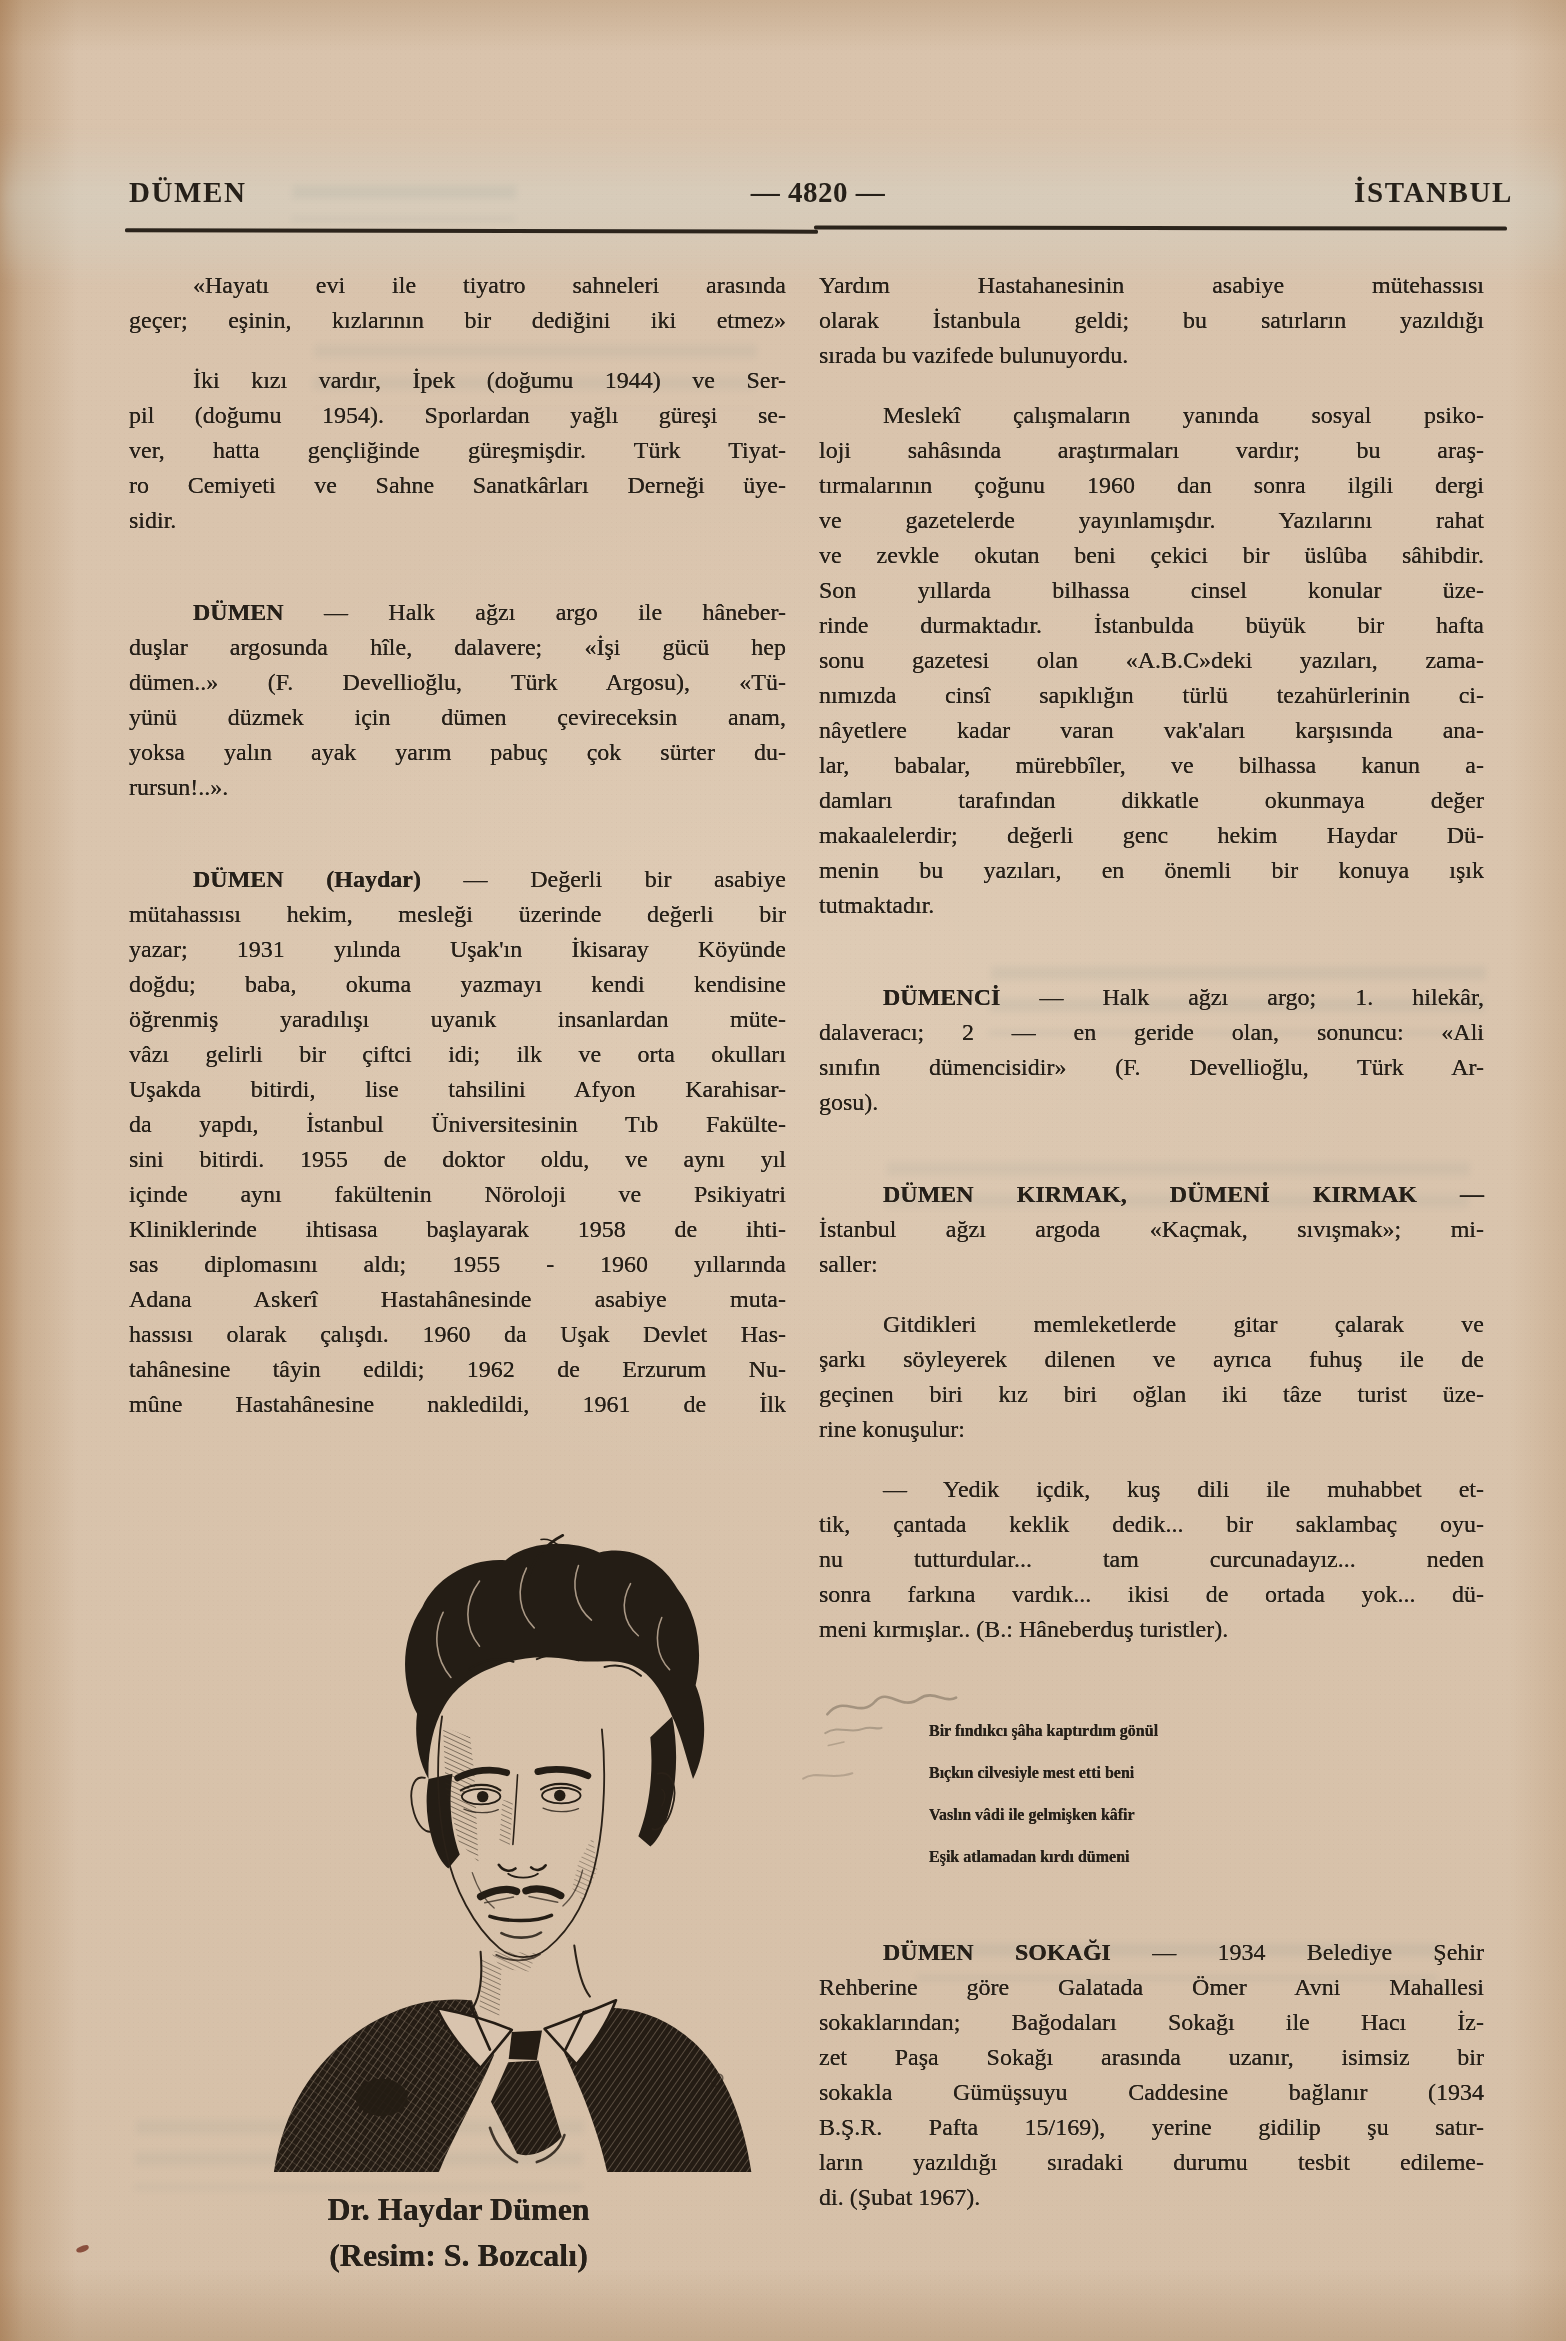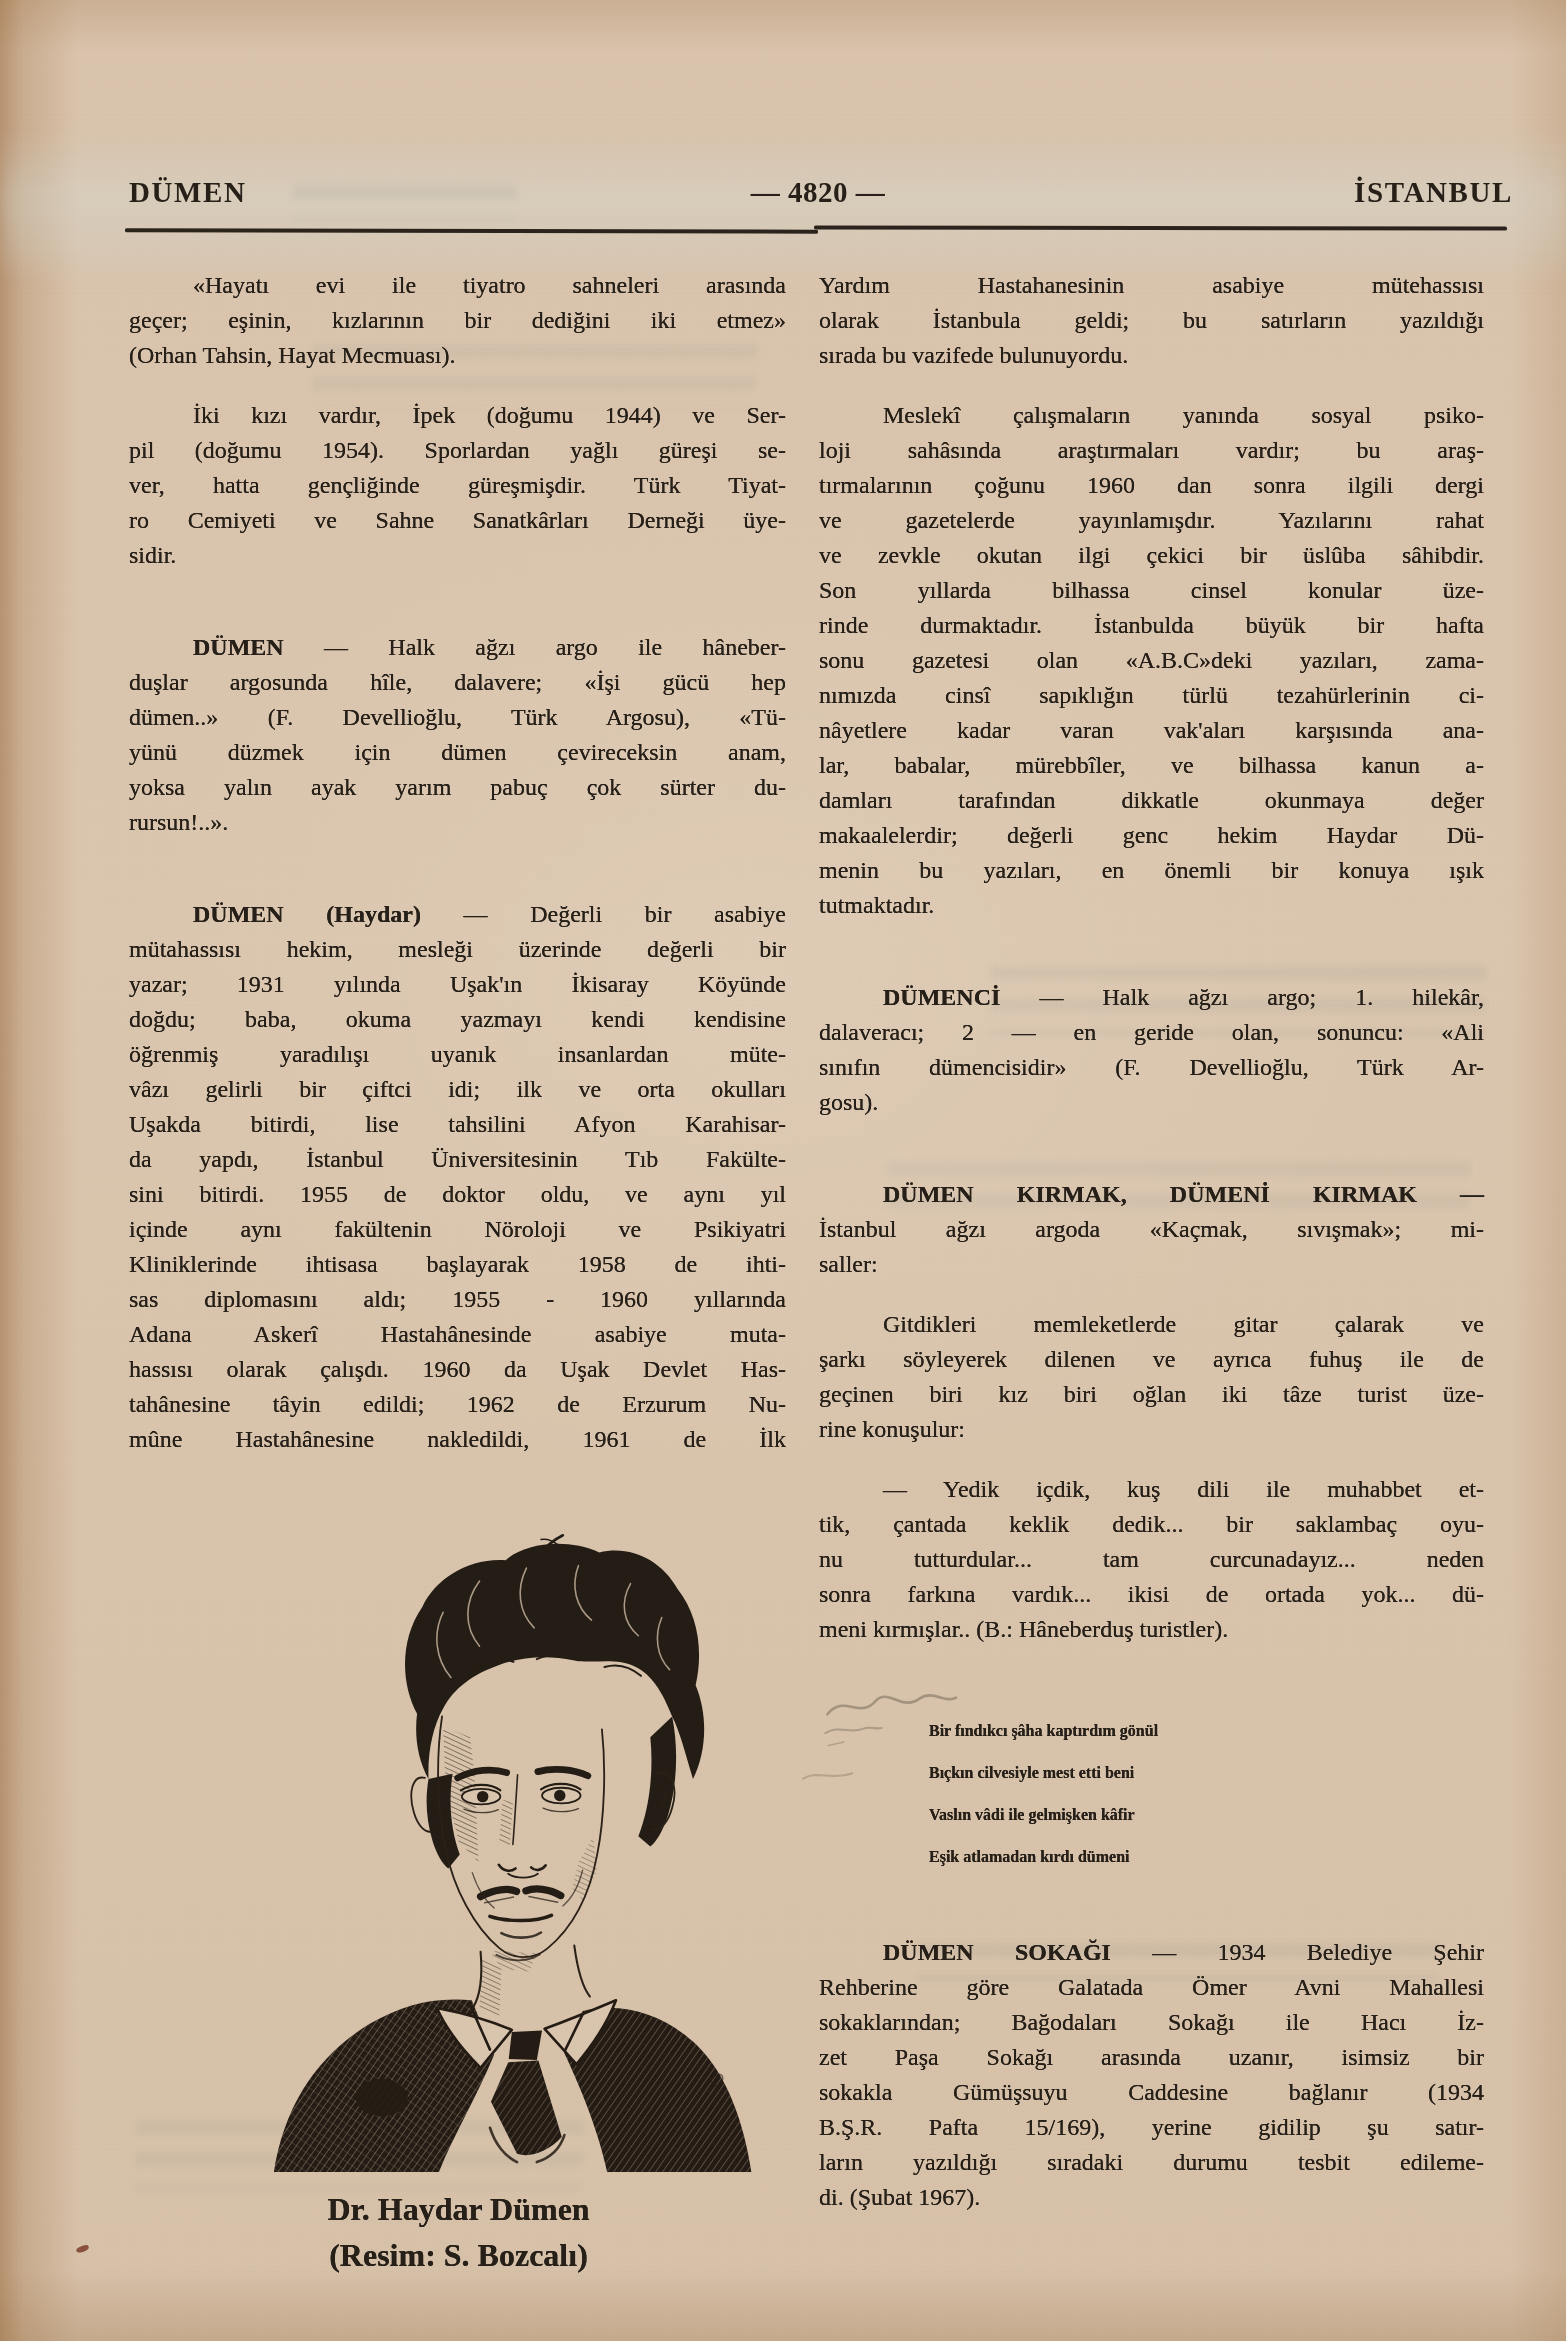--- a/index.html
+++ b/index.html
@@ -65,21 +65,20 @@
 <div class="header-item" style="left:732px;width:172px;text-align:center;letter-spacing:0.5px;">— 4820 —</div>
 <div class="header-item" style="right:53px;">İSTANBUL</div>
 
 <div class="rule" style="left:125px;top:229px;width:693px;transform:rotate(.12deg);"></div>
 <div class="rule" style="left:814px;top:226px;width:693px;transform:rotate(.1deg);"></div>
 
 <div class="col" style="left:129px;top:268px;width:657px;">
     <div class="para">
       <div class="line ind">«Hayatı evi ile tiyatro sahneleri arasında</div>
       <div class="line">geçer; eşinin, kızlarının bir dediğini iki etmez»</div>
-      <div class="line noj">(Orhan Tahsin, Hayat Mecmuası).</div>
     </div>
     <div class="para">
       <div class="line ind">İki kızı vardır, İpek (doğumu 1944) ve Ser-</div>
       <div class="line">pil (doğumu 1954). Sporlardan yağlı güreşi se-</div>
       <div class="line">ver, hatta gençliğinde güreşmişdir. Türk Tiyat-</div>
       <div class="line">ro Cemiyeti ve Sahne Sanatkârları Derneği üye-</div>
       <div class="line noj">sidir.</div>
     </div>
     <div class="para entry">
       <div class="line ind"><b>DÜMEN</b> — Halk ağzı argo ile hâneber-</div>
@@ -112,21 +111,21 @@
     <div class="para">
       <div class="line">Yardım Hastahanesinin asabiye mütehassısı</div>
       <div class="line">olarak İstanbula geldi; bu satırların yazıldığı</div>
       <div class="line noj">sırada bu vazifede bulunuyordu.</div>
     </div>
     <div class="para">
       <div class="line ind">Meslekî çalışmaların yanında sosyal psiko-</div>
       <div class="line">loji sahâsında araştırmaları vardır; bu araş-</div>
       <div class="line">tırmalarının çoğunu 1960 dan sonra ilgili dergi</div>
       <div class="line">ve gazetelerde yayınlamışdır. Yazılarını rahat</div>
-      <div class="line">ve zevkle okutan ilgi çekici bir üslûba sâhibdir.</div>
+      <div class="line">ve zevkle okutan beni çekici bir üslûba sâhibdir.</div>
       <div class="line">Son yıllarda bilhassa cinsel konular üze-</div>
       <div class="line">rinde durmaktadır. İstanbulda büyük bir hafta</div>
       <div class="line">sonu gazetesi olan «A.B.C»deki yazıları, zama-</div>
       <div class="line">nımızda cinsî sapıklığın türlü tezahürlerinin ci-</div>
       <div class="line">nâyetlere kadar varan vak'aları karşısında ana-</div>
       <div class="line">lar, babalar, mürebbîler, ve bilhassa kanun a-</div>
       <div class="line">damları tarafından dikkatle okunmaya değer</div>
       <div class="line">makaalelerdir; değerli genc hekim Haydar Dü-</div>
       <div class="line">menin bu yazıları, en önemli bir konuya ışık</div>
       <div class="line noj">tutmaktadır.</div>

